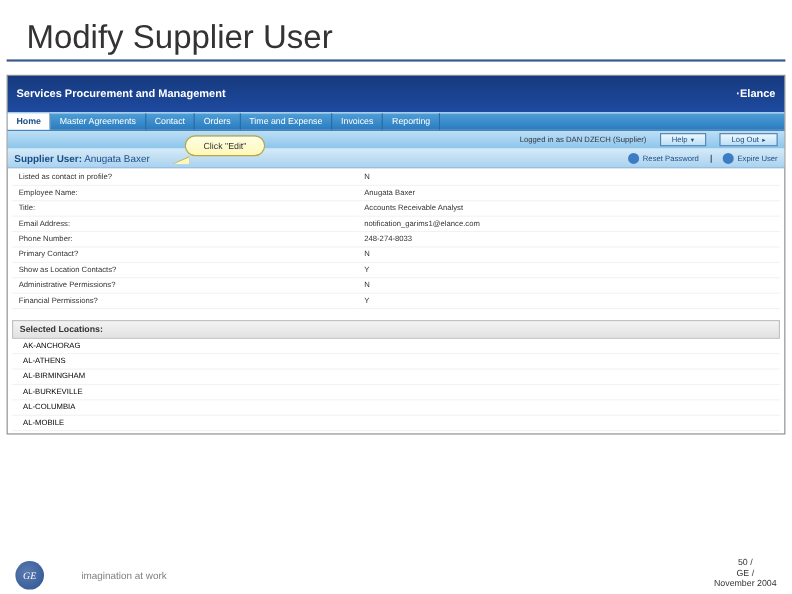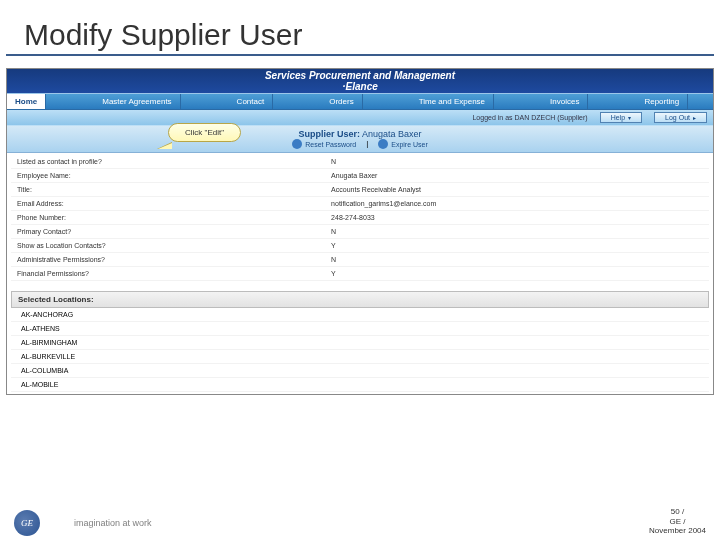--- a/index.html
+++ b/index.html
@@ -25,32 +25,29 @@
     border: 1px solid #888;
     font-size: 8px;
     background: #fff;
   }
   .brandbar {
     display: flex;
     align-items: center;
     justify-content: space-between;
     background: linear-gradient(#163a7e,#1e4aa0);
     color: #fff;
-    padding: 1px 8px;
+    padding: 11px 8px;
     font-size: 10px;
-    font-style: italic;
     font-weight: bold;
-    flex-direction: column;
   }
   .tabbar {
     display: flex;
     background: linear-gradient(#4e9fd6, #2a7bbf);
     border-top: 1px solid #9cc7ea;
     border-bottom: 1px solid #2a6aa5;
-    gap: 48px;
   }
   .tab {
     padding: 3px 8px;
     border-right: 1px solid #2a6aa5;
     color: #fff;
     cursor: pointer;
   }
   .tab.active {
     background: #fff;
     color: #1b4d87;
@@ -81,21 +78,20 @@
     font-size: 7px;
   }
   .pageheader {
     display: flex;
     justify-content: space-between;
     align-items: center;
     background: linear-gradient(#d4e9f7,#a9d2ef);
     border-top: 1px solid #bcdff6;
     border-bottom: 1px solid #86b1d7;
     padding: 3px 6px;
-    flex-direction: column;
   }
   .pageheader-left {
     font-size: 9px;
     color: #1b4d87;
   }
   .pageheader-left b { color: #1b4d87; }
   .pageheader-right { display:flex; gap:10px; }
   .iconlink {
     display:flex; align-items:center; gap:3px;
     color:#1b4d87; font-size:7px; cursor:pointer;

